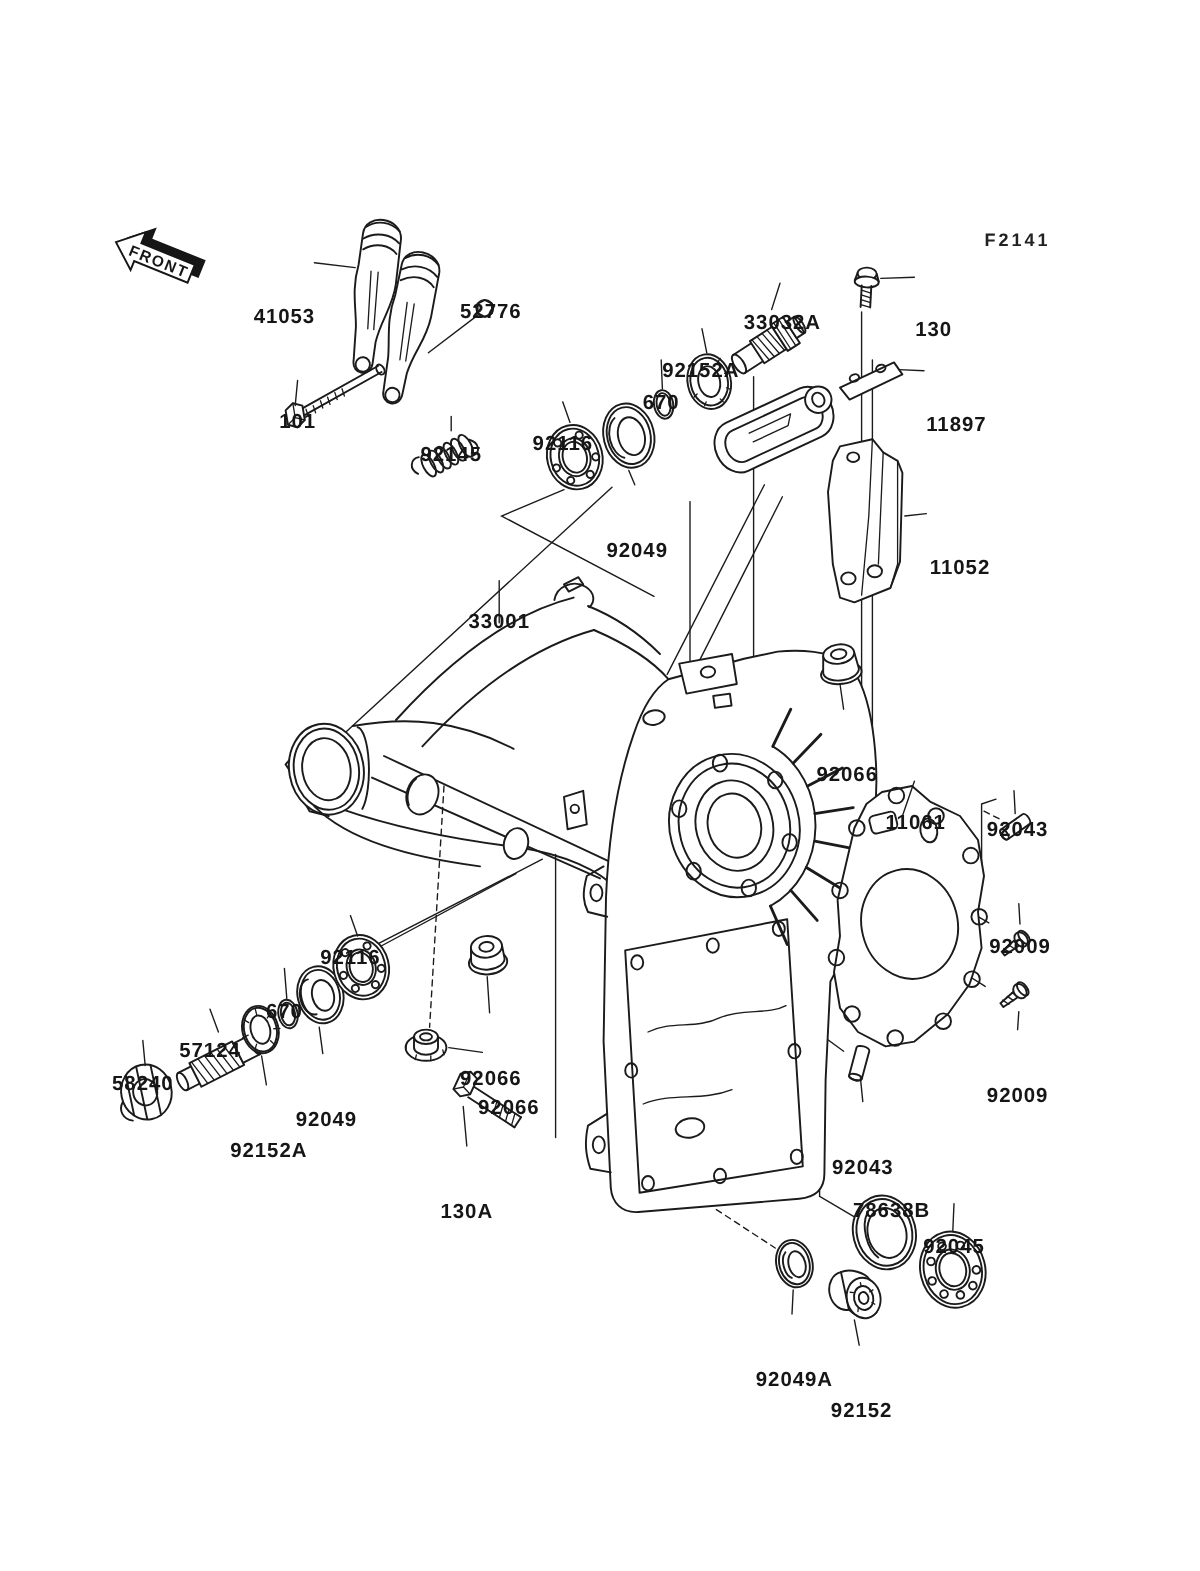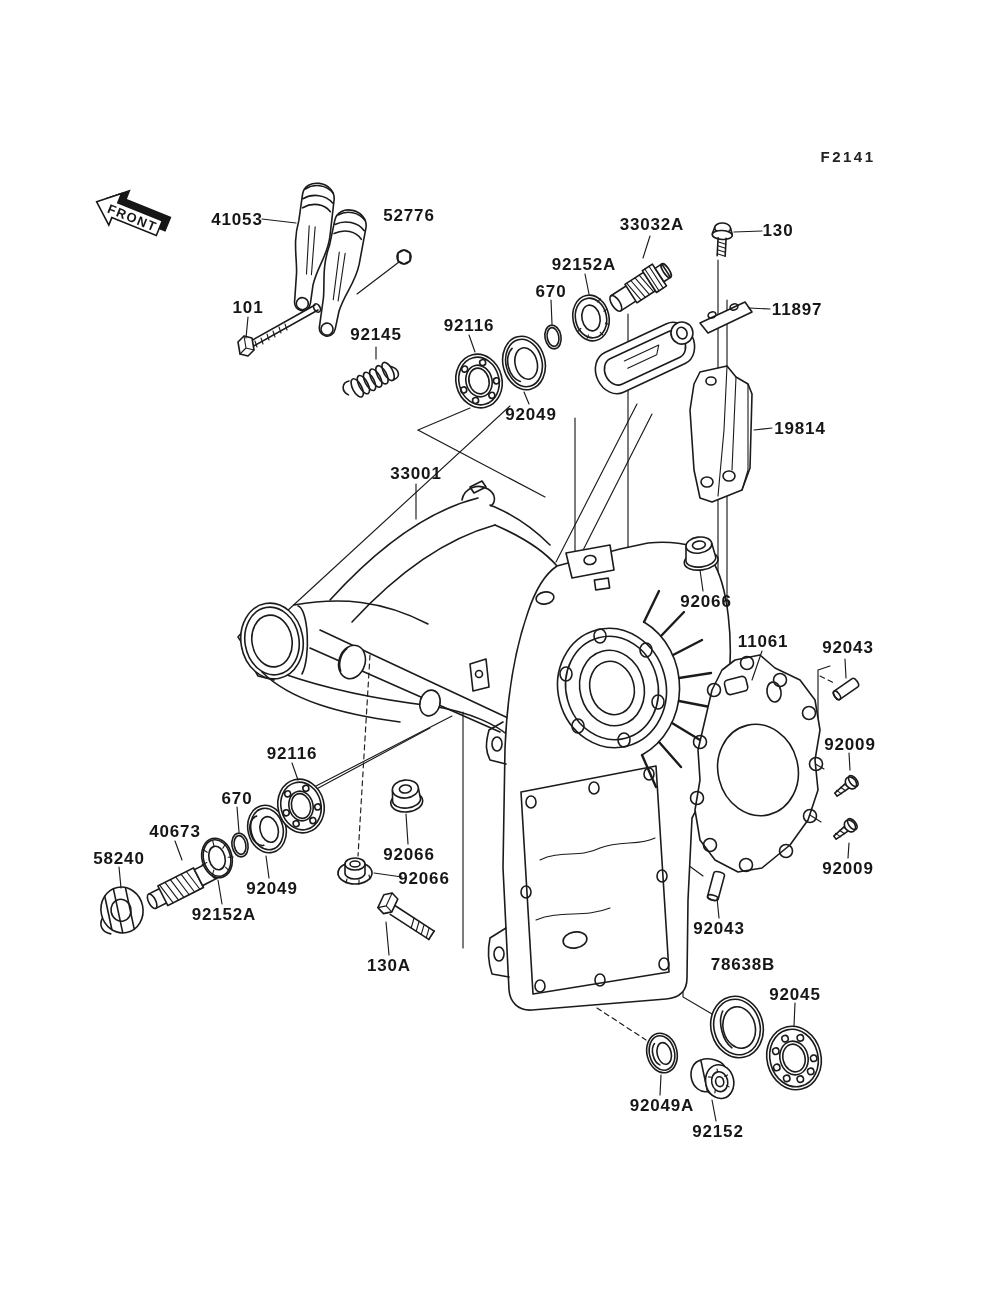--- a/index.html
+++ b/index.html
@@ -1,20 +1,20 @@
 <!DOCTYPE html>
 <html><head>
 <meta charset="utf-8">
 <style>
   html,body{margin:0;padding:0;background:#fff;}
   .stage{position:relative;width:1000px;height:1309px;background:#fff;overflow:hidden;
          font-family:"Liberation Sans",sans-serif;}
   .stage svg{position:absolute;left:0;top:0;}
   .lbl{position:absolute;transform:translateX(-50%);font:700 17px/1.05 "Liberation Sans",sans-serif;
-       color:#161616;letter-spacing:.8px;white-space:nowrap;}
+       color:#161616;letter-spacing:.8px;white-space:nowrap;margin-top:44px;}
   .figcode{font:700 15px/1 "Liberation Sans",sans-serif;letter-spacing:2.5px;color:#222;}
   .art{stroke:#1b1b1b;fill:none;stroke-width:1.6;stroke-linecap:round;stroke-linejoin:round;}
   .wf{fill:#fff;}
   .ld{stroke:#1b1b1b;stroke-width:1.15;fill:none;stroke-linecap:round;}
   .dash{stroke-dasharray:5 4;}
   .thin{stroke-width:1.1;}
   .thick{stroke-width:2.4;}
 </style>
 </head>
 <body>
@@ -446,30 +446,30 @@
   <div class="lbl" style="left:409px;top:207px">52776</div>
   <div class="lbl" style="left:248px;top:299px">101</div>
   <div class="lbl" style="left:376px;top:326px">92145</div>
   <div class="lbl" style="left:469px;top:317px">92116</div>
   <div class="lbl" style="left:531px;top:406px">92049</div>
   <div class="lbl" style="left:551px;top:283px">670</div>
   <div class="lbl" style="left:584px;top:256px">92152A</div>
   <div class="lbl" style="left:652px;top:216px">33032A</div>
   <div class="lbl" style="left:778px;top:222px">130</div>
   <div class="lbl" style="left:797px;top:301px">11897</div>
-  <div class="lbl" style="left:800px;top:420px">19814</div>
+  <div class="lbl" style="left:800px;top:420px">11052</div>
   <div class="lbl" style="left:416px;top:465px">33001</div>
   <div class="lbl" style="left:706px;top:593px">92066</div>
   <div class="lbl" style="left:763px;top:633px">11061</div>
   <div class="lbl" style="left:848px;top:639px">92043</div>
   <div class="lbl" style="left:850px;top:736px">92009</div>
   <div class="lbl" style="left:848px;top:860px">92009</div>
   <div class="lbl" style="left:292px;top:745px">92116</div>
   <div class="lbl" style="left:237px;top:790px">670</div>
-  <div class="lbl" style="left:175px;top:823px">40673</div>
+  <div class="lbl" style="left:175px;top:823px">57124</div>
   <div class="lbl" style="left:119px;top:850px">58240</div>
   <div class="lbl" style="left:272px;top:880px">92049</div>
   <div class="lbl" style="left:224px;top:906px">92152A</div>
   <div class="lbl" style="left:409px;top:846px">92066</div>
   <div class="lbl" style="left:424px;top:870px">92066</div>
   <div class="lbl" style="left:389px;top:957px">130A</div>
   <div class="lbl" style="left:719px;top:920px">92043</div>
   <div class="lbl" style="left:743px;top:956px">78638B</div>
   <div class="lbl" style="left:795px;top:986px">92045</div>
   <div class="lbl" style="left:662px;top:1097px">92049A</div>

